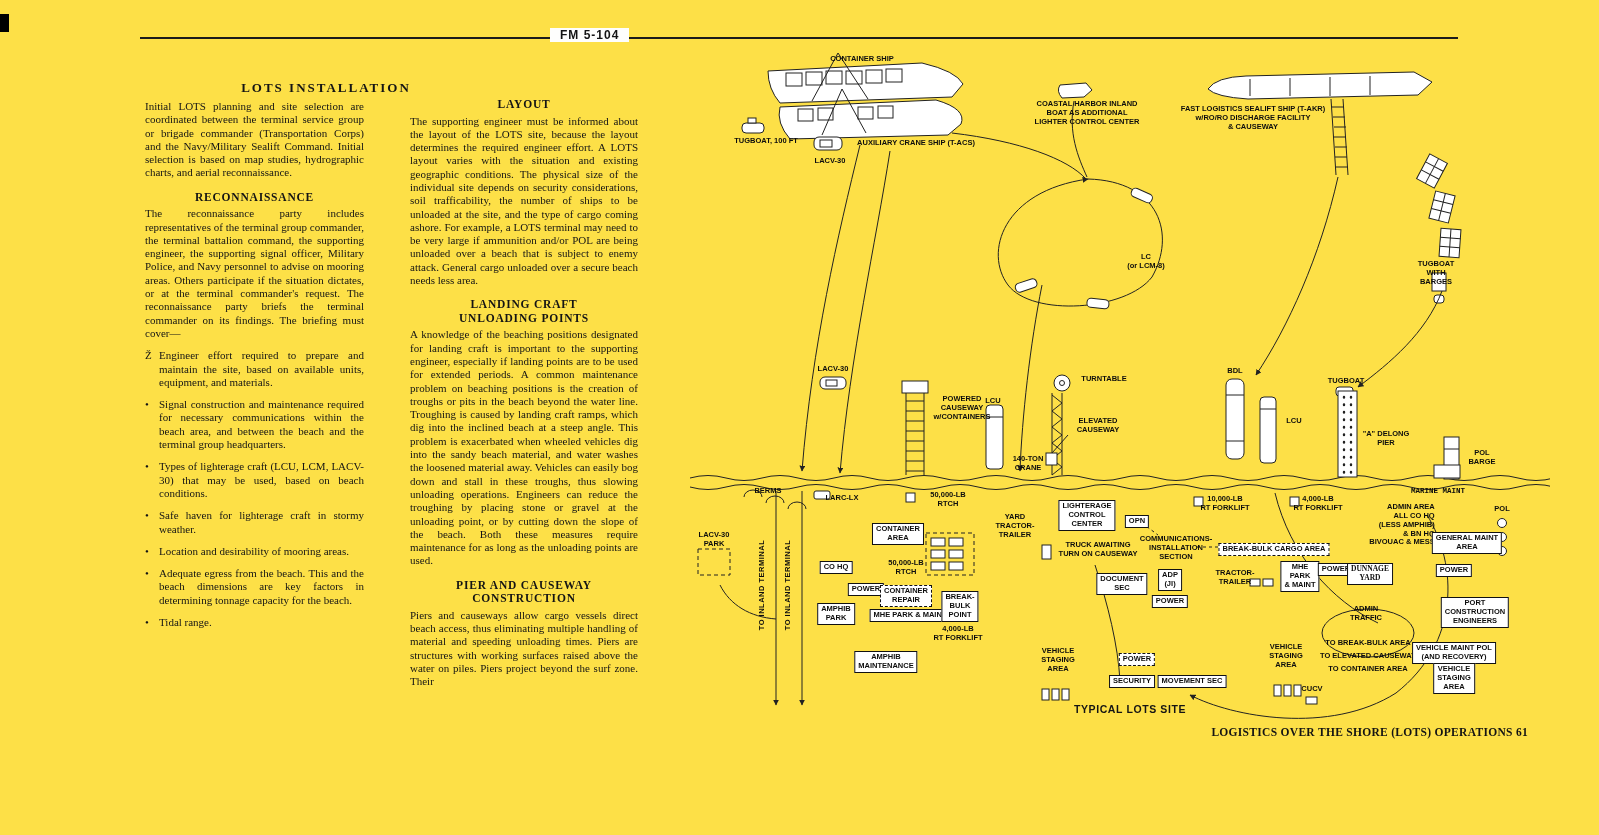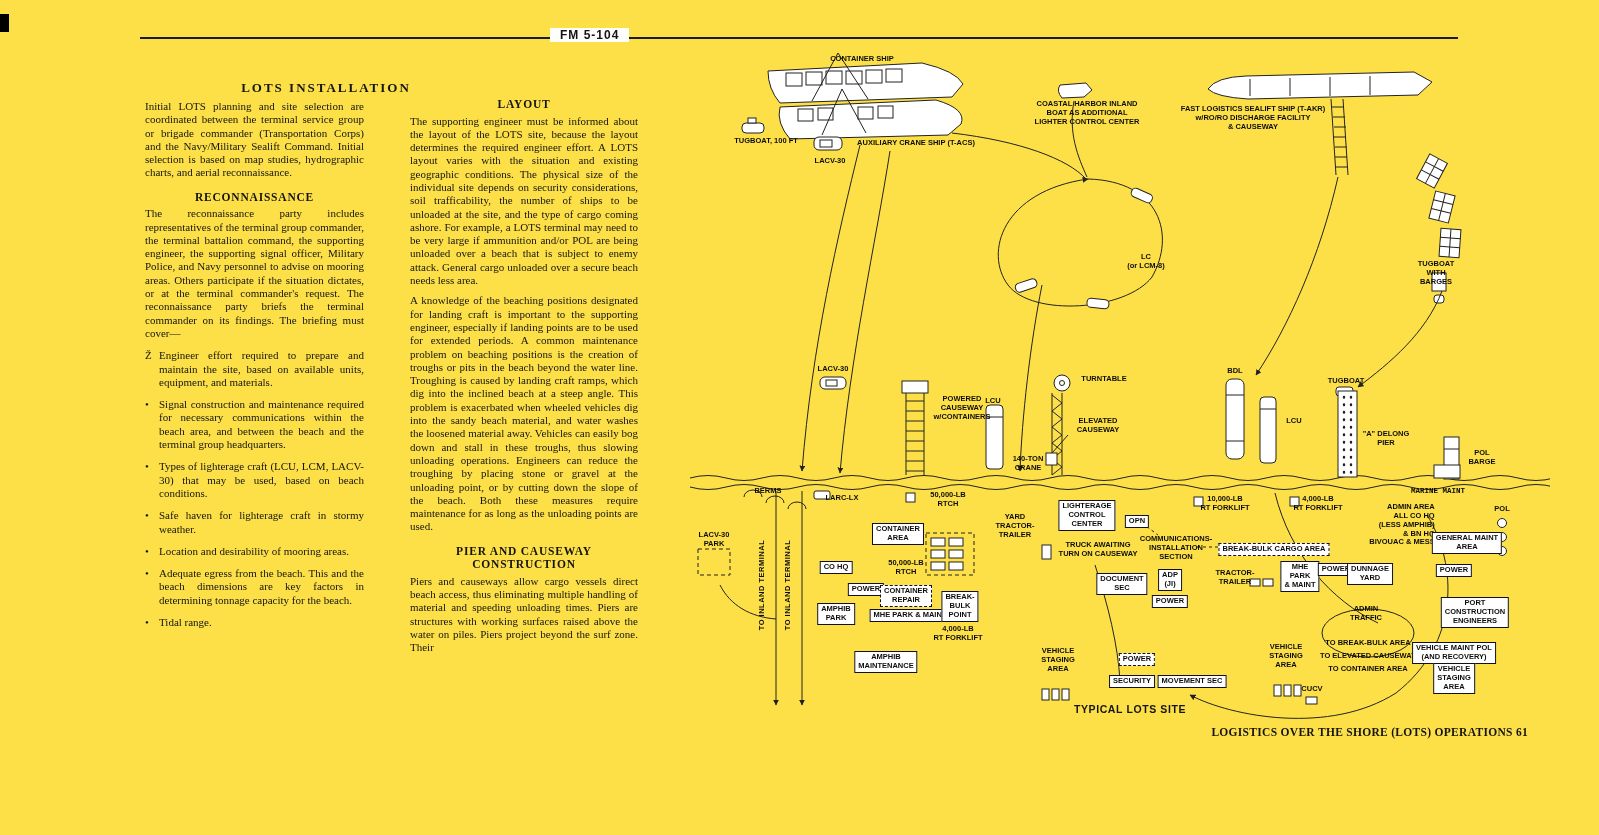--- a/index.html
+++ b/index.html
@@ -72,20 +72,22 @@
       <div class="bullet">
           <span class="mk">•</span>
           <span class="tx">Tidal range.</span>
         </div>
     </div>
   </div>
 
   <div class="col col2">
     <div class="h2">LAYOUT</div>
     <p class="body">The supporting engineer must be informed about the layout of the LOTS site, because the layout determines the required engineer effort. A LOTS layout varies with the situation and existing geographic conditions. The physical size of the individual site depends on security considerations, soil trafficability, the number of ships to be unloaded at the site, and the type of cargo coming ashore. For example, a LOTS terminal may need to be very large if ammunition and/or POL are being unloaded over a beach that is subject to enemy attack. General cargo unloaded over a secure beach needs less area.</p>
+    <div class="h2">LANDING CRAFT
+UNLOADING POINTS</div>
     <p class="body">A knowledge of the beaching positions designated for landing craft is important to the supporting engineer, especially if landing points are to be used for extended periods. A common maintenance problem on beaching positions is the creation of troughs or pits in the beach beyond the water line. Troughing is caused by landing craft ramps, which dig into the inclined beach at a steep angle. This problem is exacerbated when wheeled vehicles dig into the sandy beach material, and water washes the loosened material away. Vehicles can easily bog down and stall in these troughs, thus slowing unloading operations. Engineers can reduce the troughing by placing stone or gravel at the unloading point, or by cutting down the slope of the beach. Both these measures require maintenance for as long as the unloading points are used.</p>
     <div class="h2">PIER AND CAUSEWAY
 CONSTRUCTION</div>
     <p class="body">Piers and causeways allow cargo vessels direct beach access, thus eliminating multiple handling of material and speeding unloading times. Piers are structures with working surfaces raised above the water on piles. Piers project beyond the surf zone. Their</p>
   </div>
 
   <div class="diagram">
     <svg class="art" width="860" height="680" viewBox="0 0 860 680">
       <defs>
         <marker id="arr" viewBox="0 0 10 10" refX="9" refY="5" markerWidth="6" markerHeight="6" orient="auto">
@@ -383,21 +385,21 @@
 SEC</div>
       <div class="dlabel box" style="left: 480px; top: 524px;">ADP
 (JI)</div>
       <div class="dlabel box" style="left: 480px; top: 550px;">POWER</div>
       <div class="dlabel" style="left: 545px; top: 524px;">TRACTOR-
 TRAILER</div>
       <div class="dlabel box" style="left: 610px; top: 516px;">MHE
 PARK
 &amp; MAINT</div>
       <div class="dlabel box" style="left: 646px; top: 518px;">POWER</div>
-      <div class="dlabel box" style="left: 680px; top: 518px;">DUNNAGE
+      <div class="dlabel box" style="left: 680px; top: 518px; font-family: Liberation Serif, serif;">DUNNAGE
 YARD</div>
       <div class="dlabel box" style="left: 764px; top: 519px;">POWER</div>
       <div class="dlabel box" style="left: 146px; top: 558px;">AMPHIB
 PARK</div>
       <div class="dlabel" style="left: 268px; top: 580px;">4,000-LB
 RT FORKLIFT</div>
       <div class="dlabel box" style="left: 196px; top: 606px;">AMPHIB
 MAINTENANCE</div>
       <div class="dlabel" style="left: 368px; top: 602px;">VEHICLE
 STAGING

